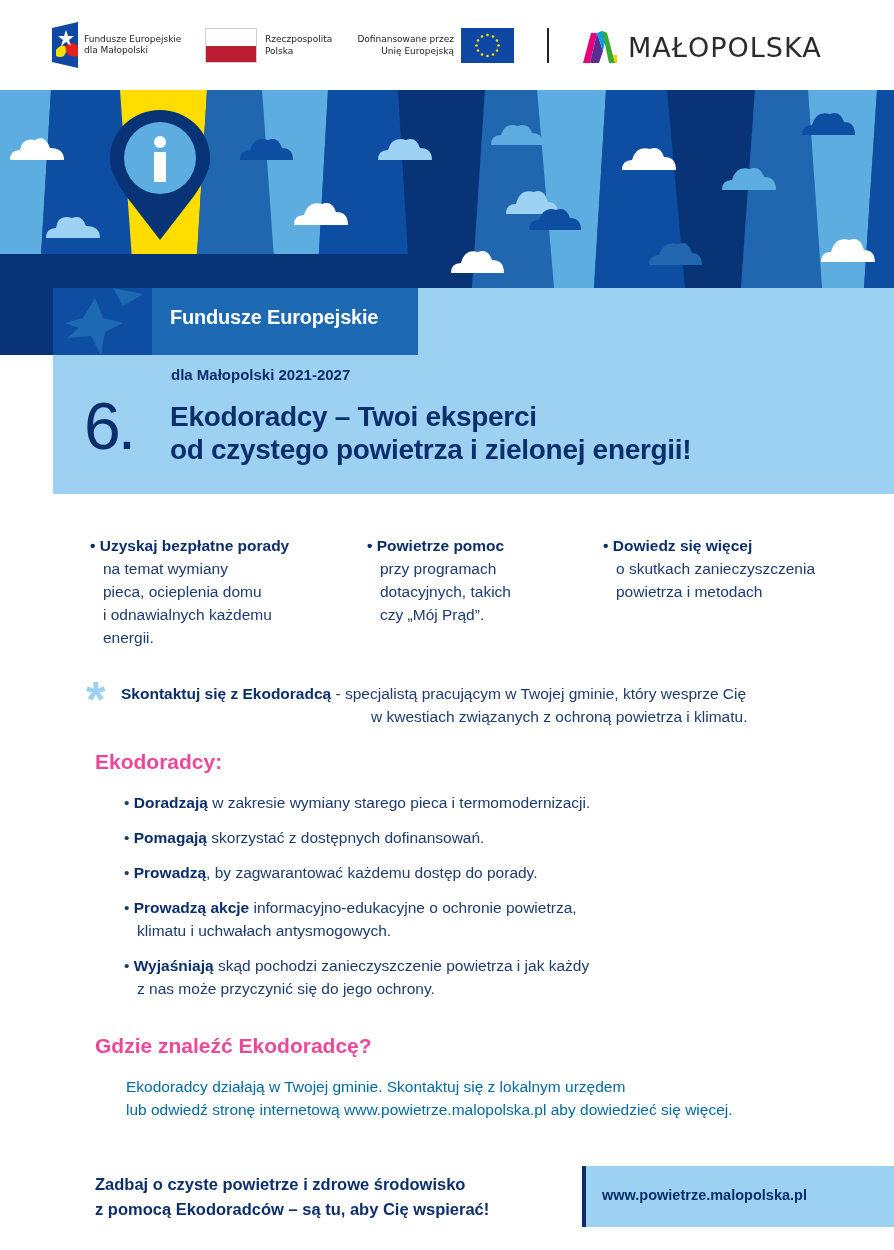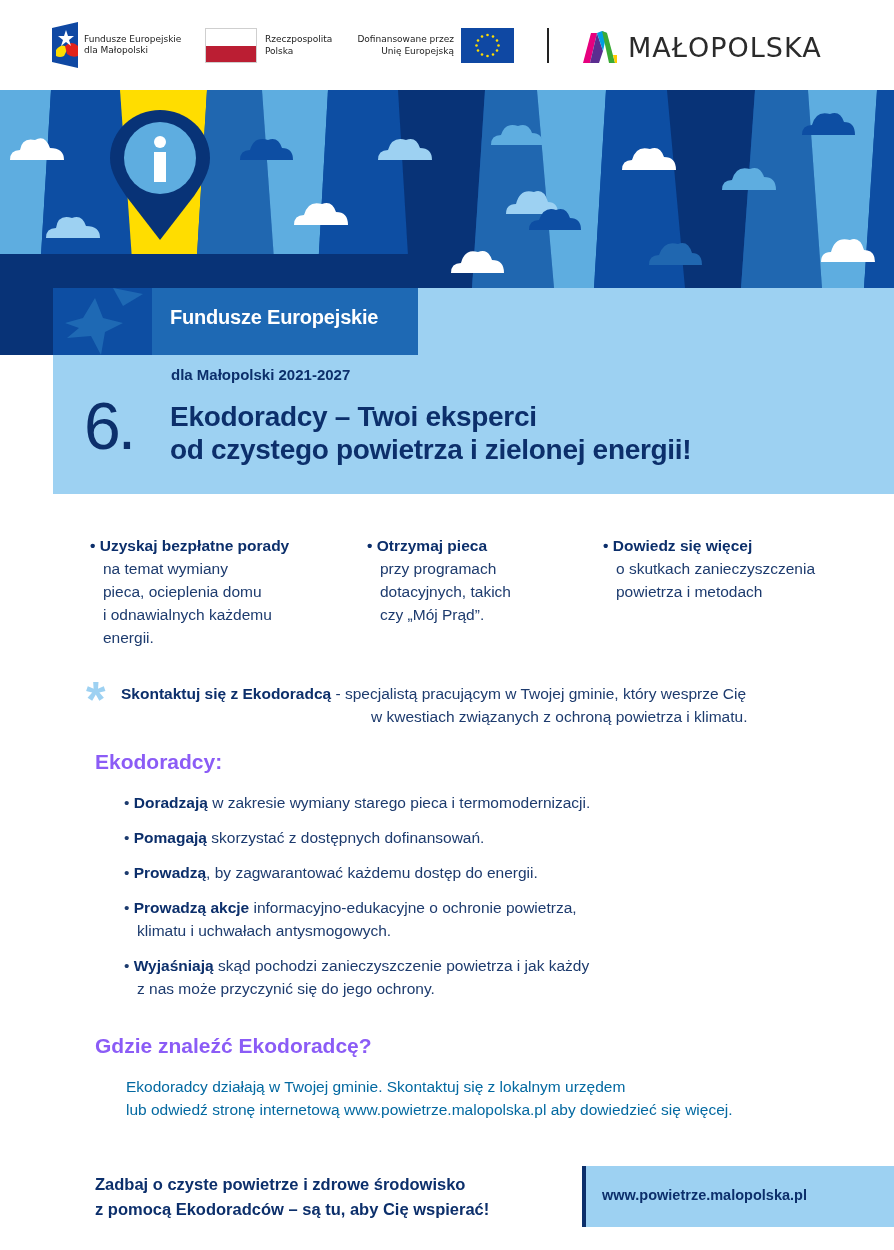--- a/index.html
+++ b/index.html
@@ -44,21 +44,21 @@
     .col2 { left: 367px; top: 534px; width: 220px; }
     .col3 { left: 603px; top: 534px; width: 290px; }
 
     
     .asterisk { position: absolute; left: 86px; top: 675px; font-size: 50px; font-weight: bold; color: #9dd1f2; line-height: 50px; }
     .contact { position: absolute; left: 121px; top: 682px; font-size: 15.5px; line-height: 23px; color: #1d3b6e; width: 720px; }
     .contact .bold { font-weight: bold; color: #0c2f6b; }
     .contact .line2 { display: block; padding-left: 250px; }
 
     
-    .h2 { position: absolute; font-size: 21px; font-weight: bold; color: #8b5cf6; }
+    .h2 { position: absolute; font-size: 21px; font-weight: bold; color: #ec4899; }
     .h2-eko { left: 95px; top: 750px; }
     .eko-list { position: absolute; left: 124px; top: 791px; width: 560px; list-style: none; font-size: 15.5px; line-height: 23px; color: #1d3b6e; }
     .eko-list li { margin-bottom: 12px; }
     .eko-list .b { font-weight: bold; color: #0c2f6b; }
     .eko-list .cont { display: block; padding-left: 13px; }
 
     .h2-gdzie { left: 95px; top: 1034px; }
     .gdzie-text { position: absolute; left: 126px; top: 1075px; font-size: 15.5px; line-height: 23px; color: #0369a1; width: 740px; }
 
     
@@ -187,42 +187,42 @@
 </div>
 
 <div class="col col1">
   <span class="head">• <span>Uzyskaj bezpłatne porady</span></span>
   <span class="body">na temat wymiany</span>
   <span class="body">pieca, ocieplenia domu</span>
   <span class="body">i odnawialnych każdemu</span>
   <span class="body">energii.</span>
 </div>
 <div class="col col2">
-  <span class="head">• <span>Otrzymaj pieca</span></span>
+  <span class="head">• <span>Powietrze pomoc</span></span>
   <span class="body">przy programach</span>
   <span class="body">dotacyjnych, takich</span>
   <span class="body">czy „Mój Prąd”.</span>
 </div>
 <div class="col col3">
   <span class="head">• <span>Dowiedz się więcej</span></span>
   <span class="body">o skutkach zanieczyszczenia</span>
   <span class="body">powietrza i metodach</span>
 </div>
 
 <div class="asterisk">*</div>
 <div class="contact">
   <span class="bold">Skontaktuj się z Ekodoradcą</span><span> - specjalistą pracującym w Twojej gminie, który wesprze Cię</span>
   <span class="line2">w kwestiach związanych z ochroną powietrza i klimatu.</span>
 </div>
 
 <div class="h2 h2-eko">Ekodoradcy:</div>
 <ul class="eko-list">
   <li>• <span class="b">Doradzają</span><span> w zakresie wymiany starego pieca i termomodernizacji.</span></li>
   <li>• <span class="b">Pomagają</span><span> skorzystać z dostępnych dofinansowań.</span></li>
-  <li>• <span class="b">Prowadzą</span><span>, by zagwarantować każdemu dostęp do energii.</span></li>
+  <li>• <span class="b">Prowadzą</span><span>, by zagwarantować każdemu dostęp do porady.</span></li>
   <li>• <span class="b">Prowadzą akcje</span><span> informacyjno-edukacyjne o ochronie powietrza,</span><span class="cont">klimatu i uchwałach antysmogowych.</span></li>
   <li>• <span class="b">Wyjaśniają</span><span> skąd pochodzi zanieczyszczenie powietrza i jak każdy</span><span class="cont">z nas może przyczynić się do jego ochrony.</span></li>
 </ul>
 
 <div class="h2 h2-gdzie">Gdzie znaleźć Ekodoradcę?</div>
 <div class="gdzie-text">
   <div>Ekodoradcy działają w Twojej gminie. Skontaktuj się z lokalnym urzędem</div>
   <div>lub odwiedź stronę internetową www.powietrze.malopolska.pl aby dowiedzieć się więcej.</div>
 </div>
 

